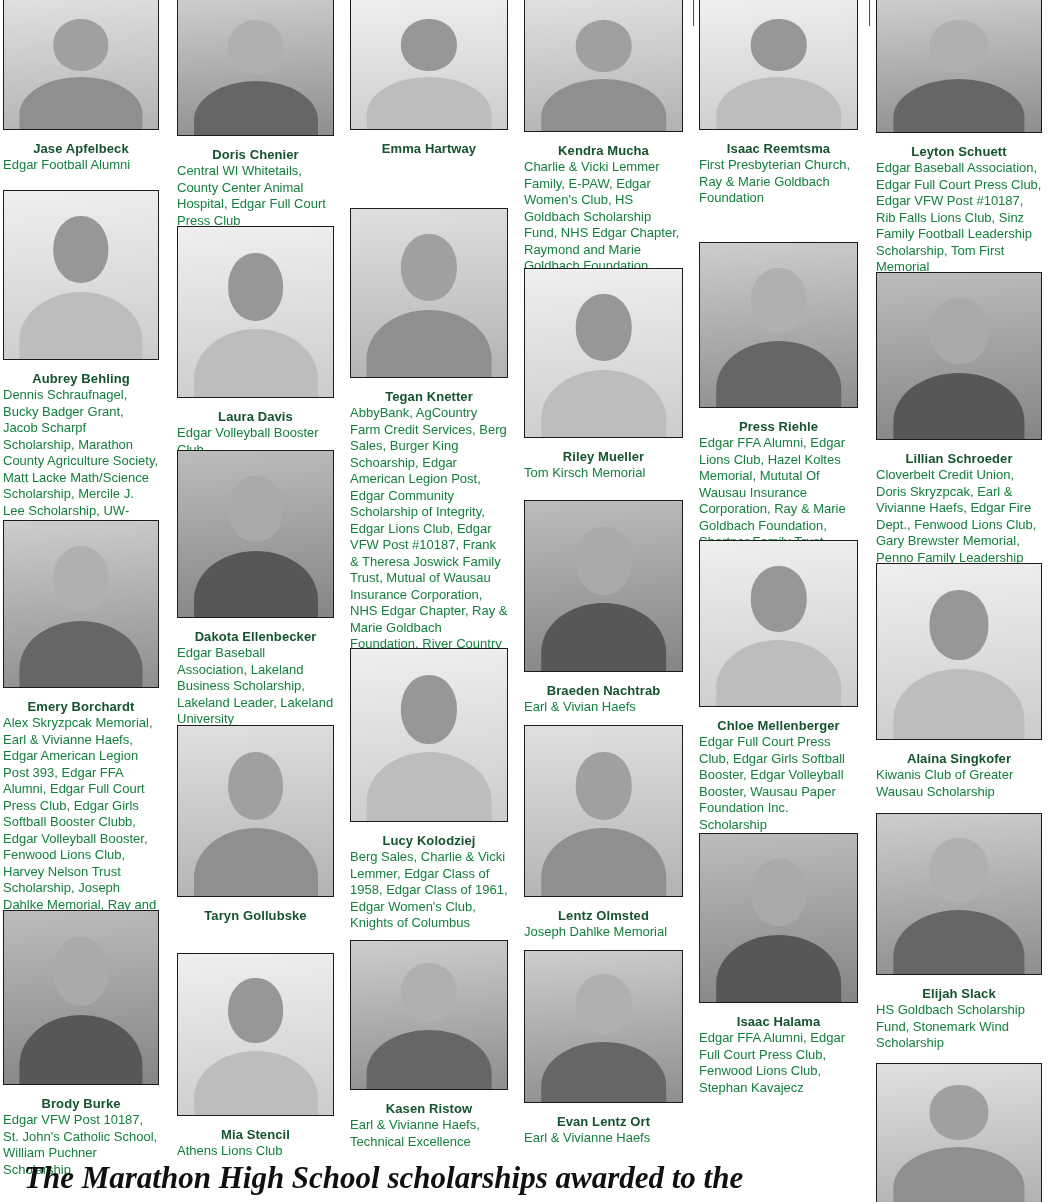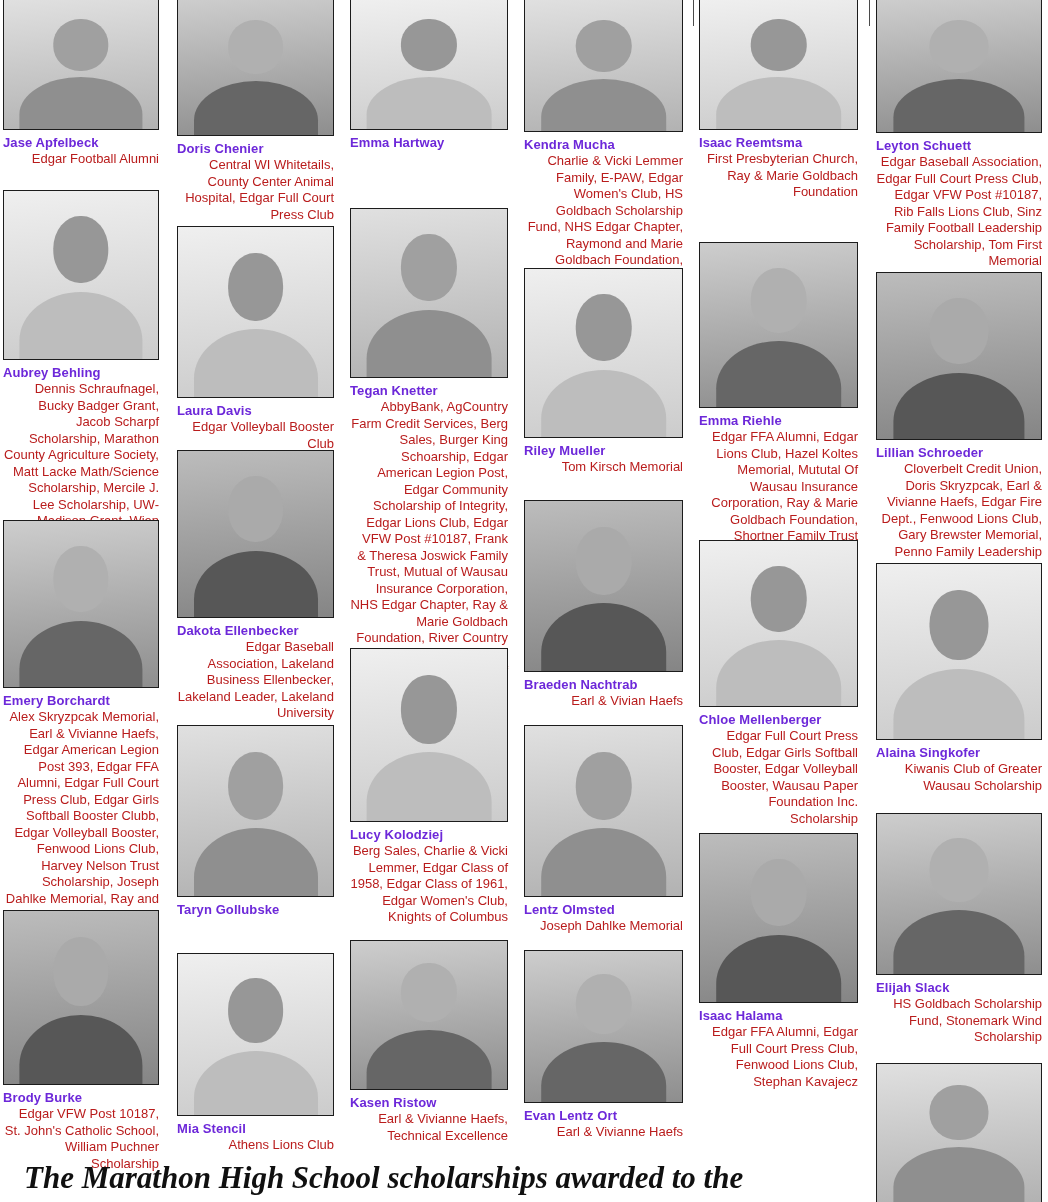--- a/index.html
+++ b/index.html
@@ -22,25 +22,25 @@
   .photo::after{
     content:"";position:absolute;left:50%;top:60%;width:80%;height:58%;
     transform:translateX(-50%);background:var(--body);border-radius:50% 50% 0 0;
   }
   .t2{--bg1:#cdcdcd;--bg2:#8e8e8e;--skin:#b0b0b0;--body:#666666;}
   .t3{--bg1:#efefef;--bg2:#cccccc;--skin:#979797;--body:#bdbdbd;}
   .t4{--bg1:#bcbcbc;--bg2:#858585;--skin:#aaaaaa;--body:#575757;}
   .cut-top{border-top:none;}
   .cut-bottom{border-bottom:none;}
   .name{
-    margin-top:5px;font-weight:700;font-size:13px;
-    line-height:16px;color:#6d28d9;letter-spacing:.1px;
+    margin-top:11px;text-align:center;font-weight:700;font-size:13px;
+    line-height:16px;color:#14532d;letter-spacing:.1px;
   }
   .schol{
-    text-align:right;font-size:13px;line-height:16.5px;color:#b91c1c;
+    text-align:left;font-size:13px;line-height:16.5px;color:#15803d;
   }
   .headline{
     position:absolute;left:24px;top:1160px;width:830px;
     font-family:"Liberation Serif",serif;font-style:italic;font-weight:700;
     font-size:31px;color:#101010;white-space:nowrap;
   }
   .vrule{position:absolute;top:0;width:1px;height:26px;background:#4a4a4a;}
 </style>
 </head>
 <body>
@@ -80,21 +80,21 @@
       <div class="schol">Central WI Whitetails, County Center Animal Hospital, Edgar Full Court Press Club</div>
     </div>
     <div class="cell" style="top:226px">
       <div class="photo t3" style="height:172px"></div>
       <div class="name">Laura Davis</div>
       <div class="schol">Edgar Volleyball Booster Club</div>
     </div>
     <div class="cell" style="top:450px">
       <div class="photo t4" style="height:168px"></div>
       <div class="name">Dakota Ellenbecker</div>
-      <div class="schol">Edgar Baseball Association, Lakeland Business Ellenbecker, Lakeland Leader, Lakeland University</div>
+      <div class="schol">Edgar Baseball Association, Lakeland Business Scholarship, Lakeland Leader, Lakeland University</div>
     </div>
     <div class="cell" style="top:725px">
       <div class="photo" style="height:172px"></div>
       <div class="name">Taryn Gollubske</div>
     </div>
     <div class="cell" style="top:953px">
       <div class="photo t3" style="height:163px"></div>
       <div class="name">Mia Stencil</div>
       <div class="schol">Athens Lions Club</div>
     </div>
@@ -151,21 +151,21 @@
   </div>
 
   <div class="col" style="left:699px;width:159px">
     <div class="cell" style="top:0">
       <div class="photo cut-top t3" style="height:130px"></div>
       <div class="name">Isaac Reemtsma</div>
       <div class="schol">First Presbyterian Church, Ray &amp; Marie Goldbach Foundation</div>
     </div>
     <div class="cell" style="top:242px">
       <div class="photo t2" style="height:166px"></div>
-      <div class="name">Emma Riehle</div>
+      <div class="name">Press Riehle</div>
       <div class="schol">Edgar FFA Alumni, Edgar Lions Club, Hazel Koltes Memorial, Mututal Of Wausau Insurance Corporation, Ray &amp; Marie Goldbach Foundation, Shortner Family Trust</div>
     </div>
     <div class="cell" style="top:540px">
       <div class="photo t3" style="height:167px"></div>
       <div class="name">Chloe Mellenberger</div>
       <div class="schol">Edgar Full Court Press Club, Edgar Girls Softball Booster, Edgar Volleyball Booster, Wausau Paper Foundation Inc. Scholarship</div>
     </div>
     <div class="cell" style="top:833px">
       <div class="photo t4" style="height:170px"></div>
       <div class="name">Isaac Halama</div>

